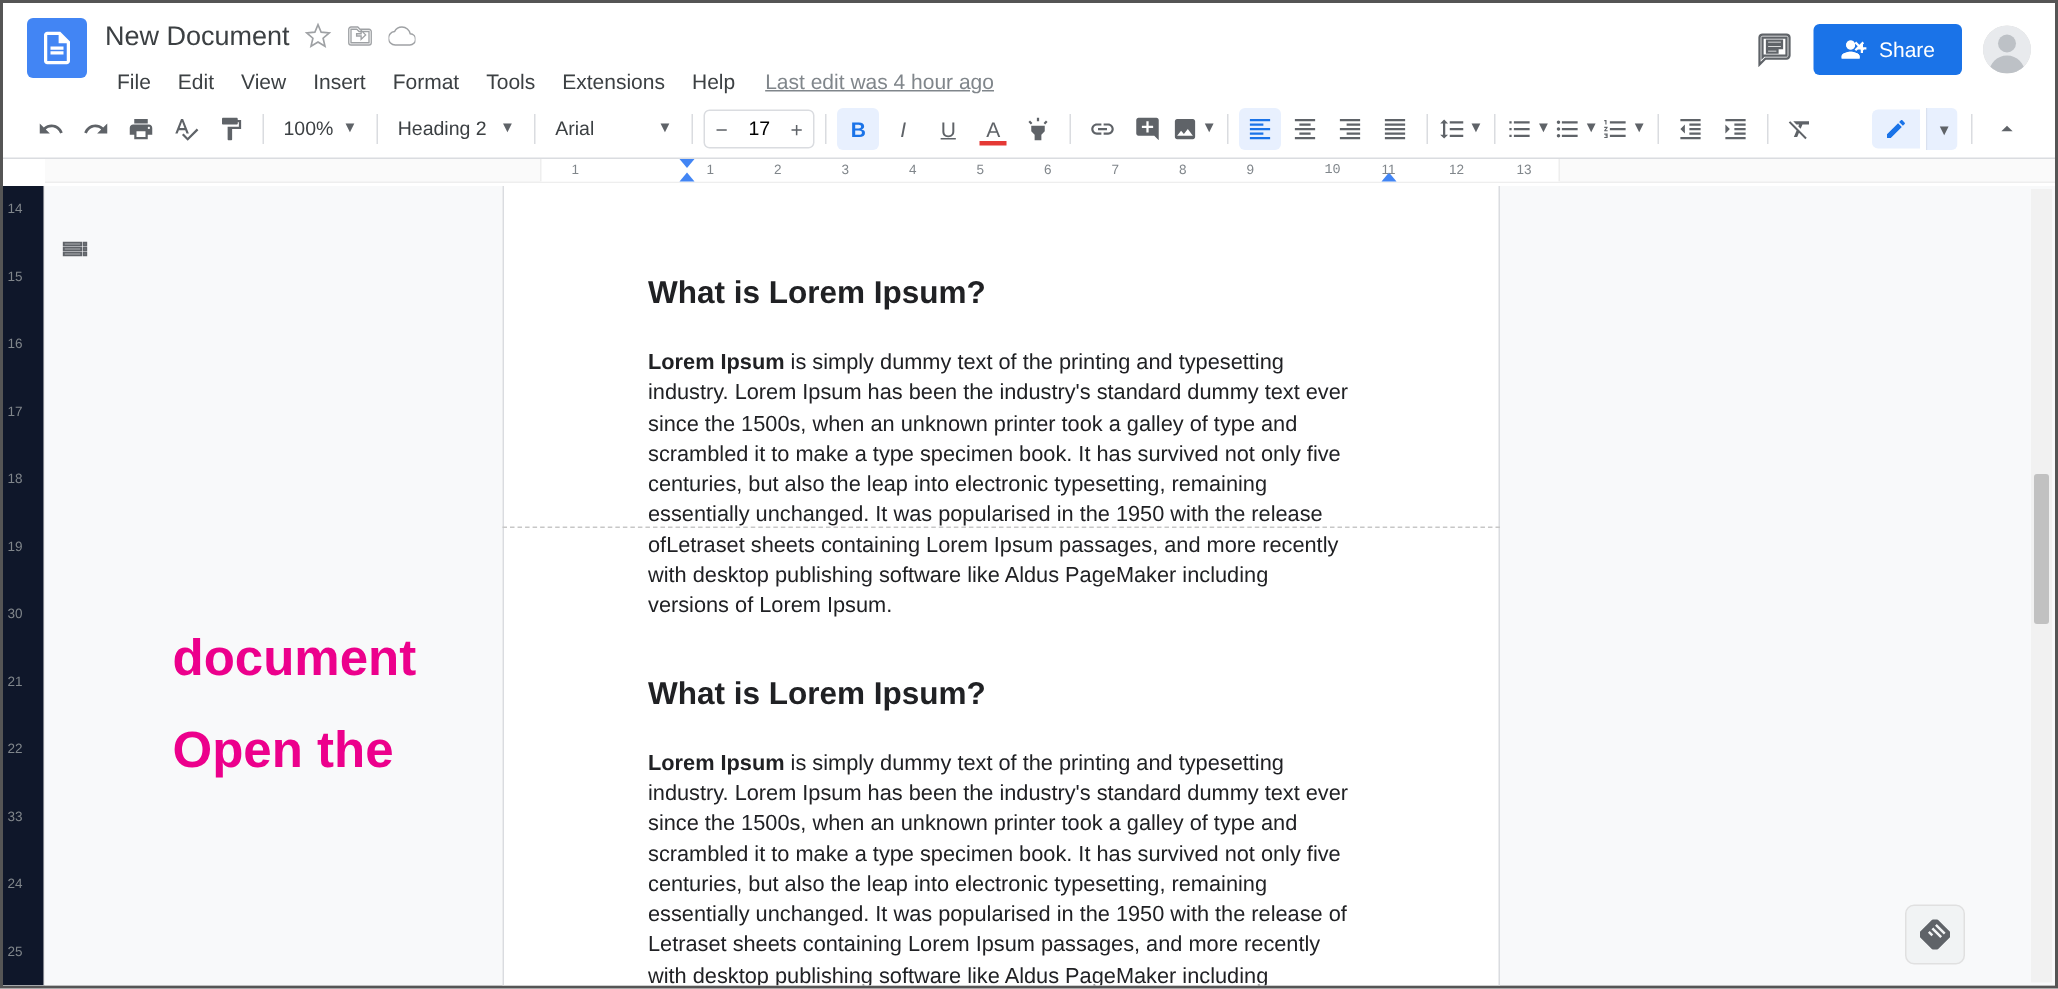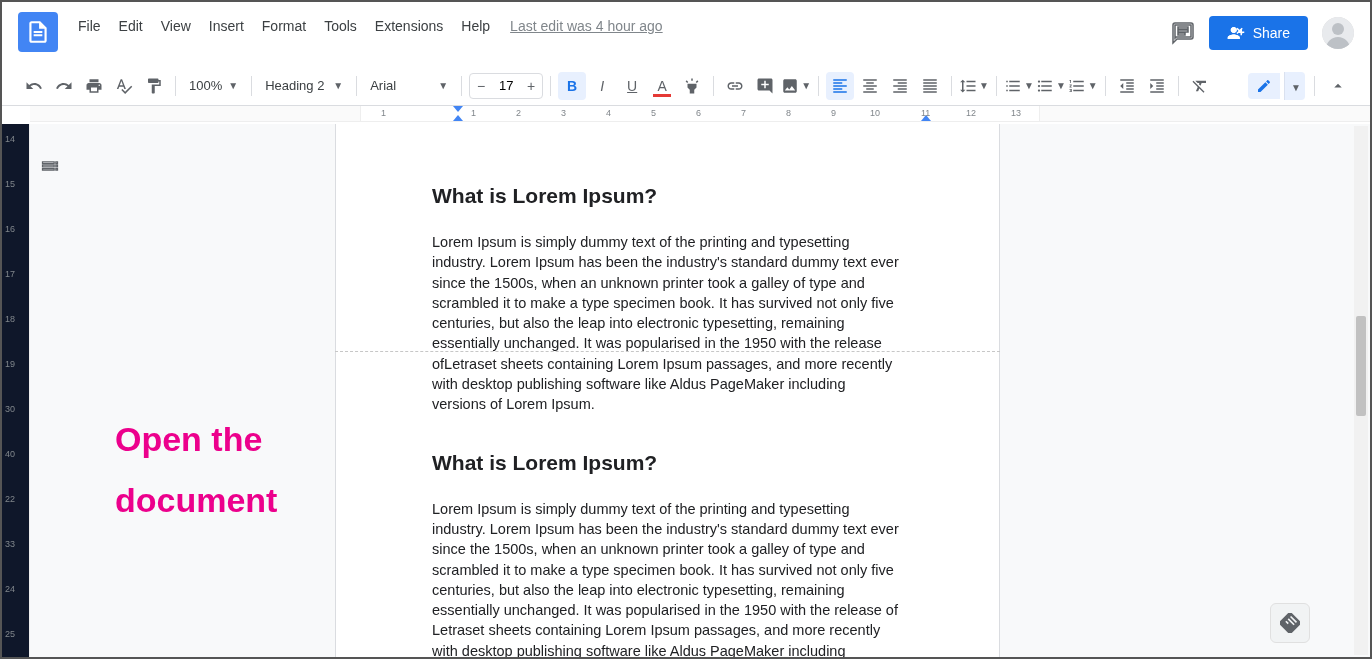--- a/index.html
+++ b/index.html
@@ -51,21 +51,21 @@
 .canvas-area { position: absolute; top: 122px; bottom: 0; left: 0; right: 0; background: #f8f9fa; overflow: hidden; }
 .vruler { position: absolute; left: 0; top: 0; bottom: 0; width: 28px; background: #0f172a; border-right: 1px solid #eee; font-size: 9px; color: #80868b; }
 .vruler-tick { position: absolute; left: 3px; }
 .outline-btn { position: absolute; left: 38px; top: 32px; width: 24px; height: 24px; cursor: pointer; }
 .outline-btn svg { fill: #5f6368; width:20px; height:20px; }
 .page { position: absolute; left: 333px; top: 0; width: 665px; background: #fff; border: 1px solid #dadce0; border-top:none; min-height: 700px; }
 .page-break-line { position:absolute; left:333px; width:665px; top:227px; border-top:1px dashed #c7c7c7; z-index:2; }
 .page-content { padding: 60px 96px 60px 96px; }
 .doc-h2 { font-size: 21px; font-weight: bold; color: #202124; margin-bottom: 24px; font-family: Arial; }
 .doc-p { font-size: 14.5px; line-height: 1.4; color: #202124; margin-bottom: 36px; }
-.doc-p b { font-weight: normal; }
+.doc-p b { font-weight: bold; }
 
 
 .annotation { position: absolute; left: 113px; top: 285px; font-family: 'Comic Sans MS', cursive; font-size: 34px; font-weight: bold; color: #ec008c; line-height: 1.8; z-index:5; }
 
 
 .explore-btn { position: absolute; right: 60px; bottom: 14px; width: 40px; height: 40px; background: #f1f3f4; border-radius: 6px; display: flex; align-items: center; justify-content: center; cursor: pointer; border:1px solid #e0e0e0; z-index:10;}
 .explore-btn svg { fill: #5f6368; width: 20px; height: 20px; }
 
 
 .scrollbar-v { position: absolute; right: 2px; top: 2px; width: 14px; bottom: 2px; background: #f1f1f1; }
@@ -76,20 +76,32 @@
 </head>
 <body>
 
 <div class="header">
   <div class="logo">
     <svg viewBox="0 0 24 24" width="26" height="26">
         <path d="M14 2H6c-1.1 0-2 .9-2 2v16c0 1.1.9 2 2 2h12c1.1 0 2-.9 2-2V8l-6-6zM6 20V4h7v5h5v11H6zm2-6h8v2H8v-2zm0-3h8v2H8v-2z"></path>
       </svg>
   </div>
   <div class="title-area">
+    <div class="title-row">
+      <span class="doc-title">New Document</span>
+      <svg class="title-icon" viewBox="0 0 24 24">
+          <path d="M12 17.27L18.18 21l-1.64-7.03L22 9.24l-7.19-.61L12 2 9.19 8.63 2 9.24l5.46 4.73L5.82 21z" fill="none" stroke="#5f6368" stroke-width="1.5"></path>
+        </svg>
+      <svg class="title-icon" viewBox="0 0 24 24">
+          <path d="M20 6h-8l-2-2H4c-1.1 0-2 .9-2 2v12c0 1.1.9 2 2 2h16c1.1 0 2-.9 2-2V8c0-1.1-.9-2-2-2zm0 12H4V6h5.17l2 2H20v10zm-7-3l4-4-4-4v3H9v2h4v3z" fill="none" stroke="#5f6368" stroke-width="1.2"></path>
+        </svg>
+      <svg class="title-icon" viewBox="0 0 24 24">
+          <path d="M19.35 10.04C18.67 6.59 15.64 4 12 4 9.11 4 6.6 5.64 5.35 8.04 2.34 8.36 0 10.91 0 14c0 3.31 2.69 6 6 6h13c2.76 0 5-2.24 5-5 0-2.64-2.05-4.78-4.65-4.96z" fill="none" stroke="#5f6368" stroke-width="1.3"></path>
+        </svg>
+    </div>
     <div class="menu-row">
       <span class="menu-item">File</span>
       <span class="menu-item">Edit</span>
       <span class="menu-item">View</span>
       <span class="menu-item">Insert</span>
       <span class="menu-item">Format</span>
       <span class="menu-item">Tools</span>
       <span class="menu-item">Extensions</span>
       <span class="menu-item">Help</span>
       <span class="last-edit">Last edit was 4 hour ago</span>
@@ -285,51 +297,51 @@
       <div class="ruler-tick" style="left: 65px;"></div>
       <div class="ruler-tick" style="left: 110px;">1</div>
       <div class="ruler-tick" style="left: 155px;">2</div>
       <div class="ruler-tick" style="left: 200px;">3</div>
       <div class="ruler-tick" style="left: 245px;">4</div>
       <div class="ruler-tick" style="left: 290px;">5</div>
       <div class="ruler-tick" style="left: 335px;">6</div>
       <div class="ruler-tick" style="left: 380px;">7</div>
       <div class="ruler-tick" style="left: 425px;">8</div>
       <div class="ruler-tick" style="left: 470px;">9</div>
-      <div class="ruler-tick" style="left: 509px;">10</div>
+      <div class="ruler-tick" style="left: 522px; font-family: Liberation Mono, monospace;">10</div>
       <div class="ruler-tick" style="left: 560px;">11</div>
       <div class="ruler-tick" style="left: 605px;">12</div>
       <div class="ruler-tick" style="left: 650px;">13</div>
     </div>
 </div>
 
 <div class="canvas-area">
   <div class="vruler">
       <div class="vruler-tick" style="top: 10px;">14</div>
       <div class="vruler-tick" style="top: 55px;">15</div>
       <div class="vruler-tick" style="top: 100px;">16</div>
       <div class="vruler-tick" style="top: 145px;">17</div>
       <div class="vruler-tick" style="top: 190px;">18</div>
       <div class="vruler-tick" style="top: 235px;">19</div>
       <div class="vruler-tick" style="top: 280px;">30</div>
-      <div class="vruler-tick" style="top: 325px;">40</div>
+      <div class="vruler-tick" style="top: 325px;">21</div>
       <div class="vruler-tick" style="top: 370px;">22</div>
       <div class="vruler-tick" style="top: 415px;">33</div>
       <div class="vruler-tick" style="top: 460px;">24</div>
       <div class="vruler-tick" style="top: 505px;">25</div>
     </div>
   <div class="outline-btn">
     <svg viewBox="0 0 24 24">
         <path d="M3 9h14V7H3v2zm0 4h14v-2H3v2zm0 4h14v-2H3v2zm16 0h2v-2h-2v2zm0-10v2h2V7h-2zm0 6h2v-2h-2v2z" stroke="#5f6368" fill="none" stroke-width="1.5"></path>
       </svg>
   </div>
 
   <div class="annotation">
+    <div>document</div>
     <div>Open the</div>
-    <div>document</div>
   </div>
 
   <div class="page">
     <div class="page-content">
       <h2 class="doc-h2">What is Lorem Ipsum?</h2>
       <p class="doc-p"><b>Lorem Ipsum</b><span> is simply dummy text of the printing and typesetting industry. Lorem Ipsum has been the industry's standard dummy text ever since the 1500s, when an unknown printer took a galley of type and scrambled it to make a type specimen book. It has survived not only five centuries, but also the leap into electronic typesetting, remaining essentially unchanged. It was popularised in the 1950 with the release ofLetraset sheets containing Lorem Ipsum passages, and more recently with desktop publishing software like Aldus PageMaker including versions of Lorem Ipsum.</span></p>
       <h2 class="doc-h2">What is Lorem Ipsum?</h2>
       <p class="doc-p"><b>Lorem Ipsum</b><span> is simply dummy text of the printing and typesetting industry. Lorem Ipsum has been the industry's standard dummy text ever since the 1500s, when an unknown printer took a galley of type and scrambled it to make a type specimen book. It has survived not only five centuries, but also the leap into electronic typesetting, remaining essentially unchanged. It was popularised in the 1950 with the release of Letraset sheets containing Lorem Ipsum passages, and more recently with desktop publishing software like Aldus PageMaker including versions of Lorem Ipsum.</span></p>
     </div>
   </div>

